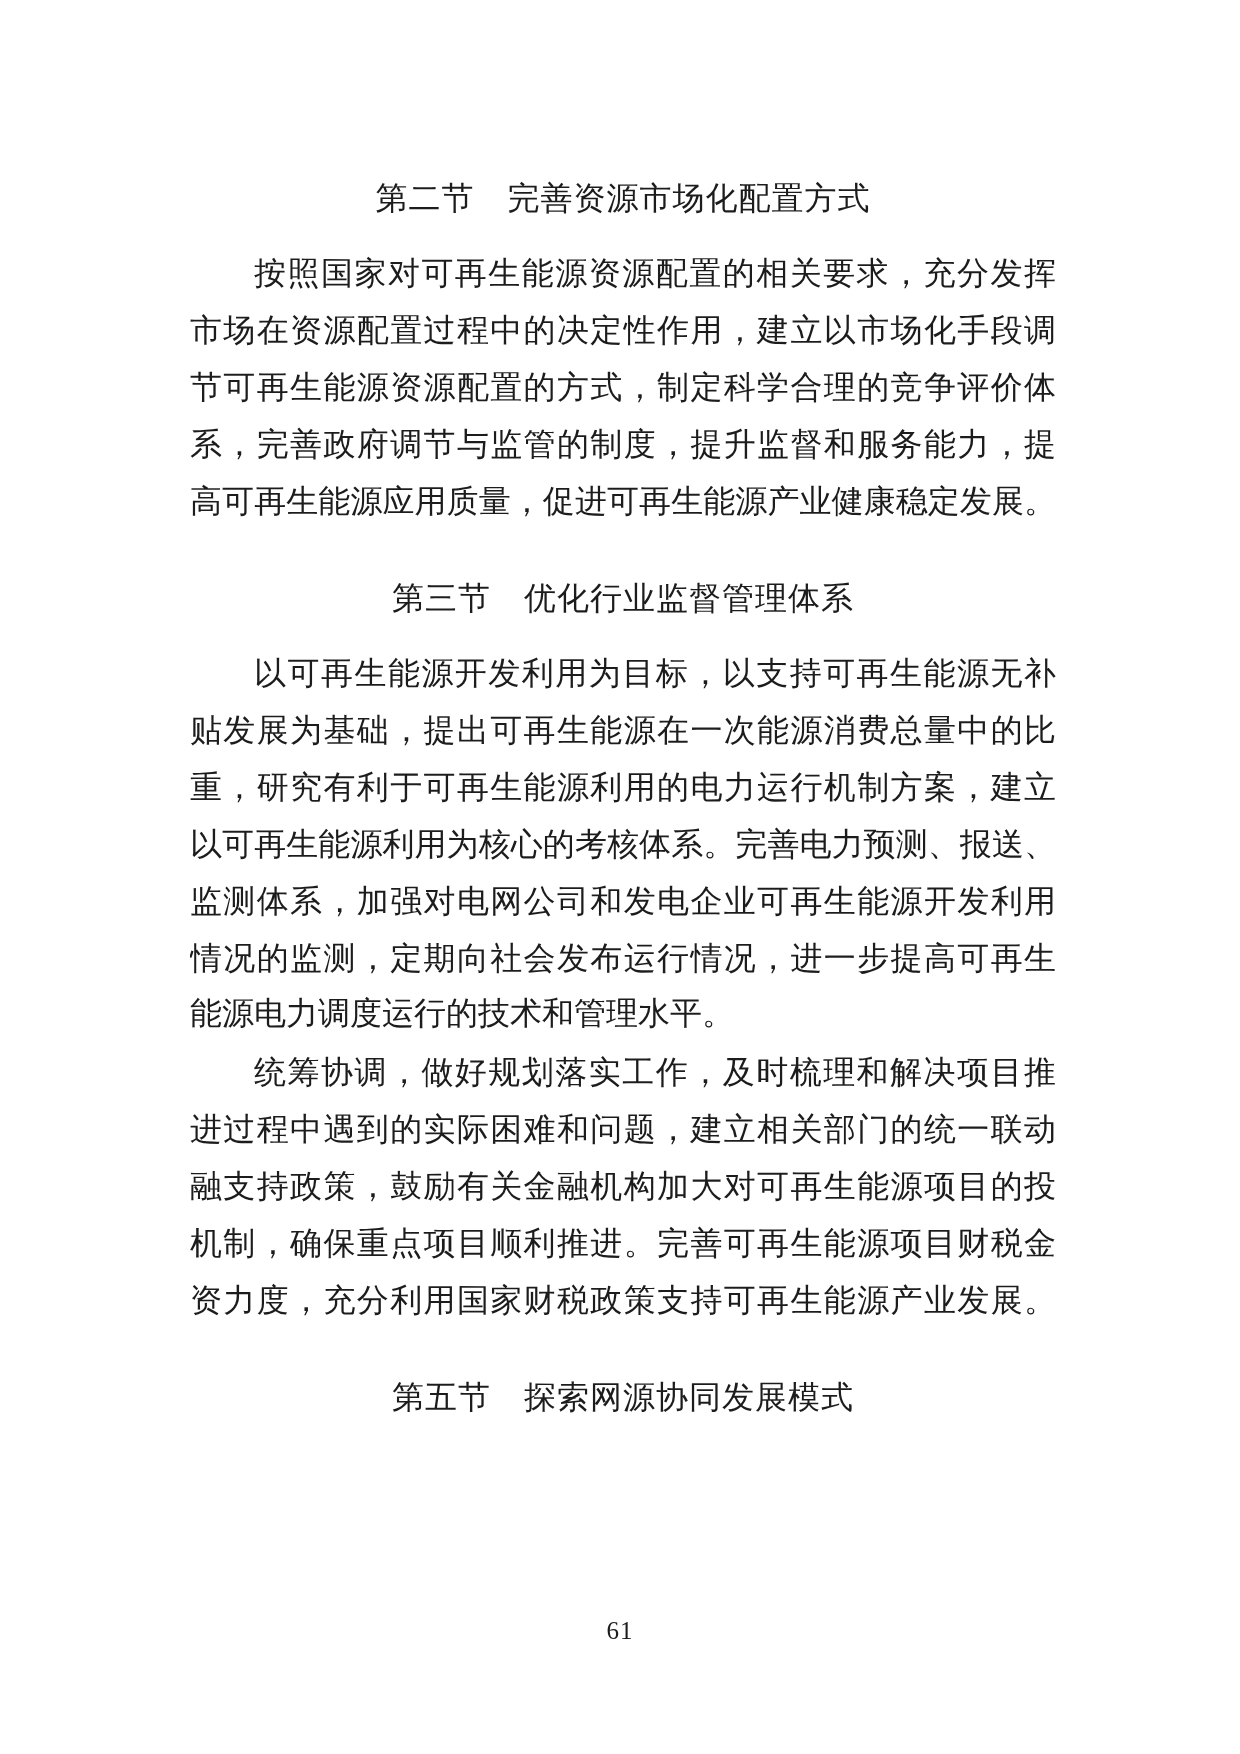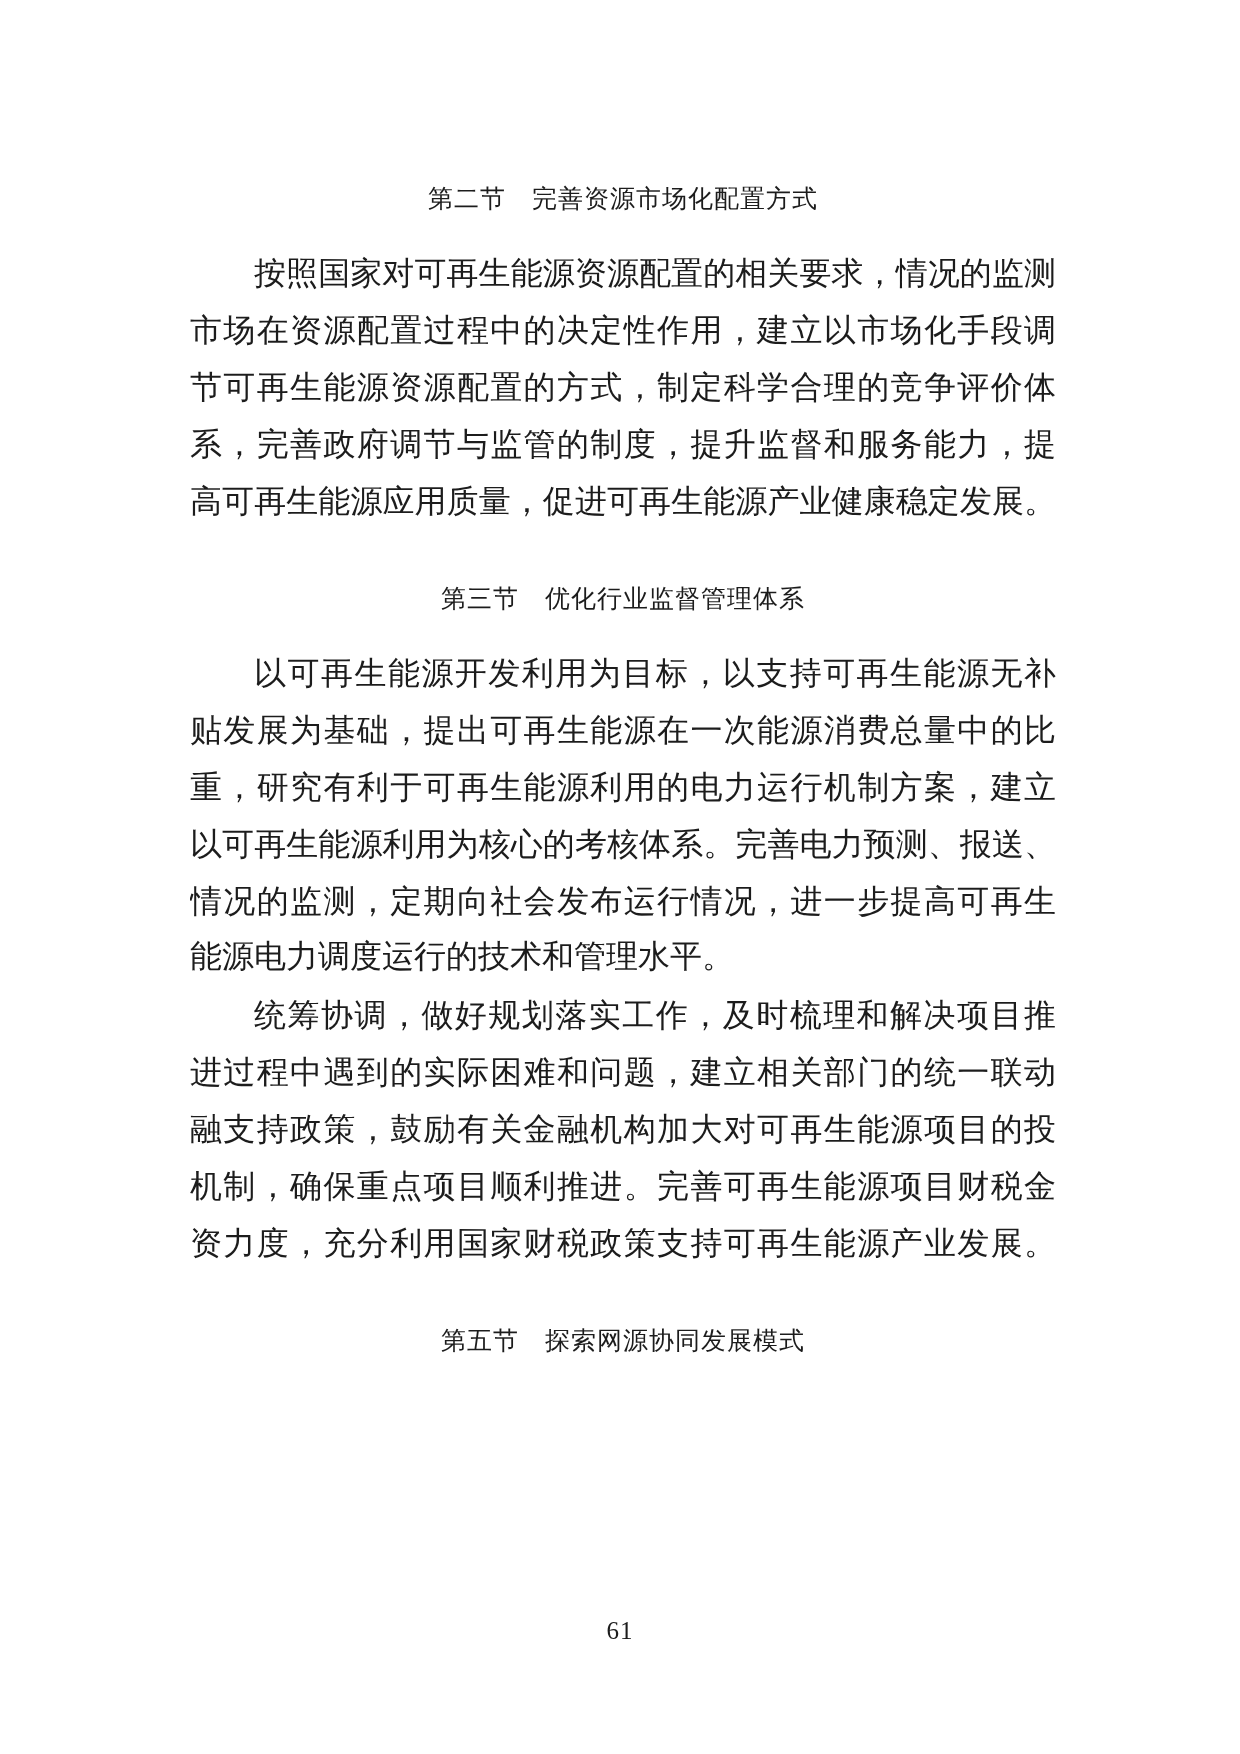--- a/index.html
+++ b/index.html
@@ -19,21 +19,21 @@
   .content {
     position: absolute;
     left: 190px;
     top: 170px;
     width: 866px;
   }
   .section-heading {
     height: 57px;
     line-height: 57px;
     margin: 40px 0 18px 0;
-    font-size: 25px;
+    font-size: 32px;
     font-weight: normal;
     text-align: center;
     letter-spacing: 1px;
     white-space: nowrap;
   }
   .section:first-child .section-heading {
     margin-top: 0;
   }
   .paragraph {
     margin: 0;
@@ -69,35 +69,36 @@
 </style>
 </head>
 <body>
 
 <div class="page">
   <div class="content">
 
     <div class="section">
       <div class="section-heading">第二节　完善资源市场化配置方式</div>
       <div class="paragraph">
-        <div class="text-line first">按照国家对可再生能源资源配置的相关要求，情况的监测</div>
+        <div class="text-line first">按照国家对可再生能源资源配置的相关要求，充分发挥</div>
         <div class="text-line">市场在资源配置过程中的决定性作用，建立以市场化手段调</div>
         <div class="text-line">节可再生能源资源配置的方式，制定科学合理的竞争评价体</div>
         <div class="text-line">系，完善政府调节与监管的制度，提升监督和服务能力，提</div>
         <div class="text-line">高可再生能源应用质量，促进可再生能源产业健康稳定发展。</div>
       </div>
     </div>
 
     <div class="section">
       <div class="section-heading">第三节　优化行业监督管理体系</div>
       <div class="paragraph">
         <div class="text-line first">以可再生能源开发利用为目标，以支持可再生能源无补</div>
         <div class="text-line">贴发展为基础，提出可再生能源在一次能源消费总量中的比</div>
         <div class="text-line">重，研究有利于可再生能源利用的电力运行机制方案，建立</div>
         <div class="text-line">以可再生能源利用为核心的考核体系。完善电力预测、报送、</div>
+        <div class="text-line">监测体系，加强对电网公司和发电企业可再生能源开发利用</div>
         <div class="text-line">情况的监测，定期向社会发布运行情况，进一步提高可再生</div>
         <div class="text-line short-last">能源电力调度运行的技术和管理水平。</div>
       </div>
     </div>
 
     <div class="section">
       <div class="paragraph">
         <div class="text-line first">统筹协调，做好规划落实工作，及时梳理和解决项目推</div>
         <div class="text-line">进过程中遇到的实际困难和问题，建立相关部门的统一联动</div>
         <div class="text-line">融支持政策，鼓励有关金融机构加大对可再生能源项目的投</div>

